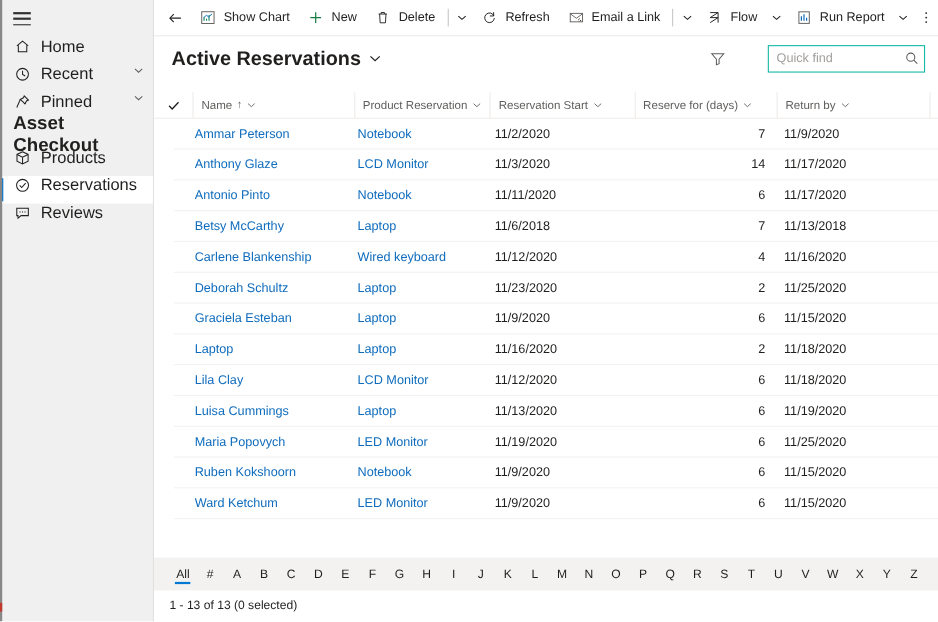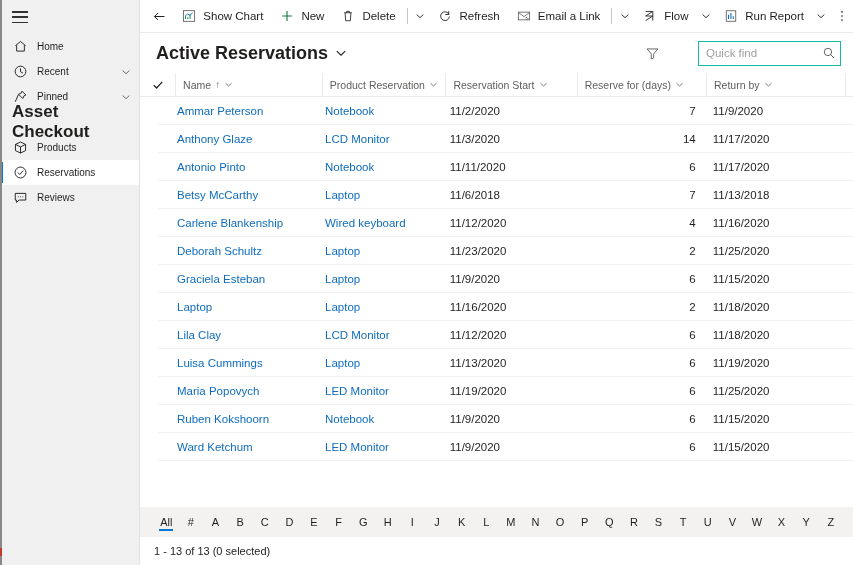--- a/index.html
+++ b/index.html
@@ -50,24 +50,23 @@
   .hamburger {
     width: 16px; height: 12px;
     display: flex; flex-direction: column; justify-content: space-between;
   }
   .hamburger span {
     display: block; height: 1.5px; background: #323130; width: 100%;
   }
   .nav-item {
     height: 25px;
     display: flex;
-    align-items: center;
     padding-left: 12px;
     padding-right: 8px;
-    font-size: 10px;
+    font-size: 15px;
     color: #201f1e;
     cursor: pointer;
     position: relative;
   }
   .nav-item .ico {
     width: 16px; height: 16px;
     flex: 0 0 16px;
     display: flex; align-items: center; justify-content: center;
     margin-right: 9px;
   }
@@ -206,20 +205,21 @@
   }
   .grid-head {
     height: 24px;
     flex: 0 0 24px;
     display: flex;
     align-items: stretch;
     border-bottom: 1px solid #edebe9;
     padding-left: 12px;
     font-size: 10.5px;
     color: #605e5c;
+    margin-top: 11px;
   }
   .hcell {
     display: flex;
     align-items: center;
     border-left: 1px solid #edebe9;
     padding-left: 7px;
     gap: 4px;
     white-space: nowrap;
     overflow: hidden;
     cursor: pointer;

